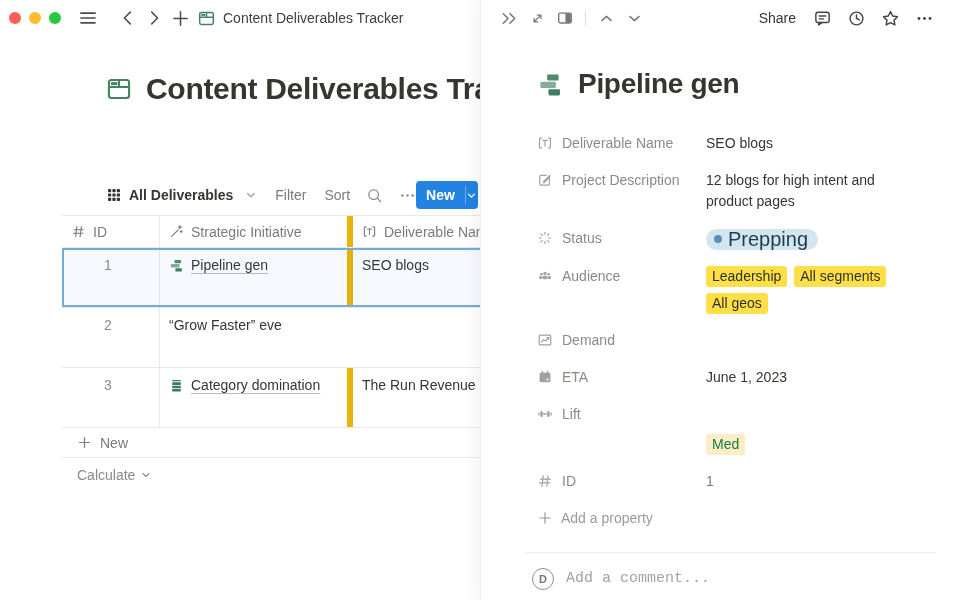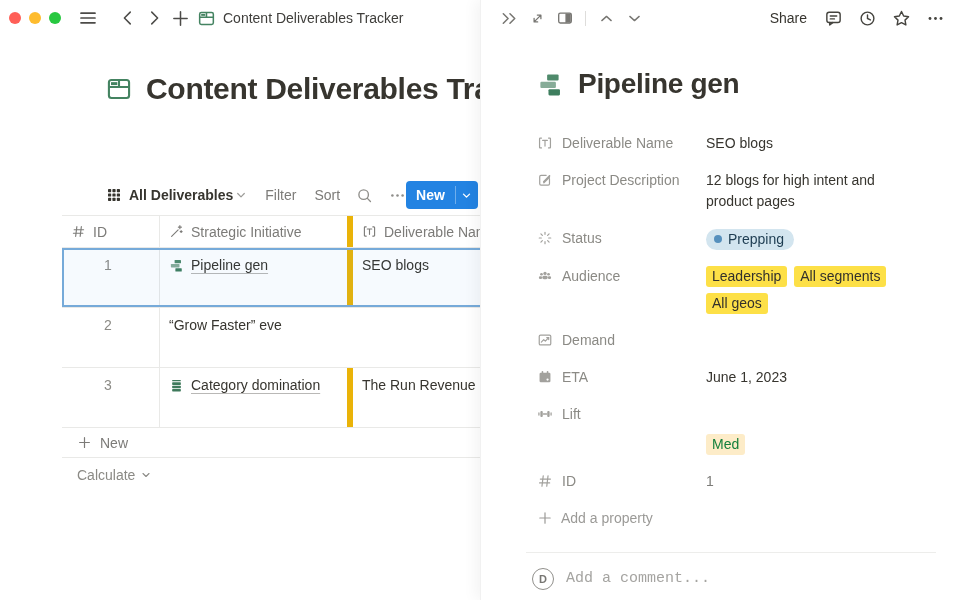--- a/index.html
+++ b/index.html
@@ -14,21 +14,21 @@
   .light { width:12px; height:12px; border-radius:50%; }
   .light.red{background:#ff5f57;} .light.yellow{background:#febc2e;} .light.green{background:#28c840;}
   .tb-btn { display:flex; align-items:center; justify-content:center; width:26px; height:26px; color:#4c4b48; }
   .tb-btn svg { display:block; }
   .win-title { font-size:14px; color:#3f3e3b; margin-left:4px; white-space:nowrap; }
 
   .page-title-row { position:absolute; left:105px; top:72px; display:flex; align-items:center; gap:13px; white-space:nowrap; }
   .page-title { font-size:30px; font-weight:700; letter-spacing:-0.3px; color:#37352f; }
 
   .view-bar { position:absolute; left:106px; top:178px; width:372px; height:34px; display:flex; align-items:center; }
-  .view-name { font-size:14px; font-weight:700; margin:0 2px 0 7px; white-space:nowrap; }
+  .view-name { font-size:14px; font-weight:700; margin:0 12px 0 7px; white-space:nowrap; }
   .vb-item { font-size:14px; color:#7c7b78; margin-left:18px; white-space:nowrap; }
   .vb-icon { display:flex; align-items:center; color:#8f8e8a; margin-left:16px; }
   .new-btn { margin-left:auto; display:flex; align-items:stretch; height:28px; background:#2383e2; border-radius:4px; overflow:hidden; }
   .new-btn-main { color:#fff; font-size:14px; font-weight:600; display:flex; align-items:center; padding:0 10px; }
   .new-btn-divider { width:1px; background:rgba(255,255,255,0.35); margin:5px 0; }
   .new-btn-caret { display:flex; align-items:center; justify-content:center; width:24px; color:#fff; }
 
   .table { position:absolute; left:62px; top:215px; width:560px; font-size:14px; }
   .thead { display:flex; height:33px; border-top:1px solid #e9e9e7; border-bottom:1px solid #e9e9e7; color:#7c7b78; }
   .th { display:flex; align-items:center; gap:7px; padding:0 9px; overflow:hidden; white-space:nowrap; }
@@ -41,21 +41,21 @@
   .id-cell { color:#8b8a85; padding-left:42px; }
   .rel-cell { display:flex; align-items:flex-start; gap:7px; }
   .rel-link { font-weight:500; color:#37352f; text-decoration:underline; text-decoration-color:rgba(55,53,47,0.35); text-underline-offset:3px; white-space:nowrap; }
   .row-icon { flex:none; margin-top:1px; }
   .newrow { display:flex; align-items:center; gap:8px; height:30px; padding-left:15px; color:#7c7b78; border-bottom:1px solid #e9e9e7; }
   .calcrow { display:flex; align-items:center; gap:5px; height:33px; padding-left:15px; color:#8b8a85; }
 
   
   .panel { position:absolute; left:480px; top:0; width:480px; height:600px; background:#fff;
     border-left:1px solid rgba(0,0,0,0.055); box-shadow:-4px 0 14px rgba(0,0,0,0.05); }
-  .panel-toolbar { height:36px; display:flex; align-items:center; padding:0 13px 0 16px; }
+  .panel-toolbar { height:36px; display:flex; align-items:center; padding:0 24px 0 16px; }
   .pt-icon { display:flex; align-items:center; justify-content:center; width:24px; height:24px; color:#777672; }
   .pt-icon + .pt-icon { margin-left:4px; }
   .pt-divider { width:1px; height:15px; background:#dedddb; margin:0 8px; }
   .pt-right { margin-left:auto; display:flex; align-items:center; gap:6px; }
   .share { font-size:14px; color:#37352f; margin-right:8px; white-space:nowrap; }
   .pt-dark { color:#45443f; }
 
   .panel-body { padding:32px 24px 0 56px; }
   .panel-title-row { display:flex; align-items:center; gap:14px; }
   .panel-title { font-size:28px; font-weight:700; letter-spacing:-0.3px; }
@@ -63,21 +63,21 @@
   .props { margin-top:25px; }
   .prop-row { display:flex; align-items:flex-start; padding:8px 0; min-height:37px; }
   .prop-label { flex:none; width:169px; display:flex; align-items:flex-start; gap:9px; color:#8b8a85; font-size:14px; line-height:21px; }
   .prop-label svg { flex:none; margin-top:2px; color:#a2a19d; }
   .prop-value { flex:1; font-size:14px; line-height:21px; color:#37352f; }
   .pill-wrap { display:flex; flex-wrap:wrap; gap:6px 7px; }
   .tag { display:inline-block; padding:0 6px; border-radius:3px; font-size:14px; line-height:21px; white-space:nowrap; }
   .tag-gray { background:#fde047; color:#32302c; }
   .tag-green { background:#dbeddb; color:#1c3829; }
   .tag-yellow { background:#fdecc8; color:#15803d;margin-top:30px; }
-  .status-pill { display:inline-flex; align-items:center; gap:6px; background:#d3e5ef; color:#1d3c51; border-radius:11px; padding:0 10px 0 8px; font-size:14px; line-height:21px;text-align:right; }
+  .status-pill { display:inline-flex; align-items:center; gap:6px; background:#d3e5ef; color:#1d3c51; border-radius:11px; padding:0 10px 0 8px; font-size:20px; line-height:21px;text-align:right; }
   .status-dot { width:8px; height:8px; border-radius:50%; background:#5690bd; }
   .add-prop { display:flex; align-items:center; gap:8px; color:#9b9a97; font-size:14px; padding:10px 0; }
 
   .comment-section { margin:16px 0 0 -11px; border-top:1px solid #ededeb; border-bottom:1px solid #ededeb; padding:15px 0 16px 6px; display:flex; align-items:center; gap:12px; }
   .avatar { width:22px; height:22px; border-radius:50%; border:1px solid #91908c; color:#777672; font-size:11px; font-weight:600; display:flex; align-items:center; justify-content:center; }
   .comment-placeholder { color:#a5a4a1; font-size:15px;font-family:Liberation Mono, monospace; }
 </style>
 </head>
 <body>
 

